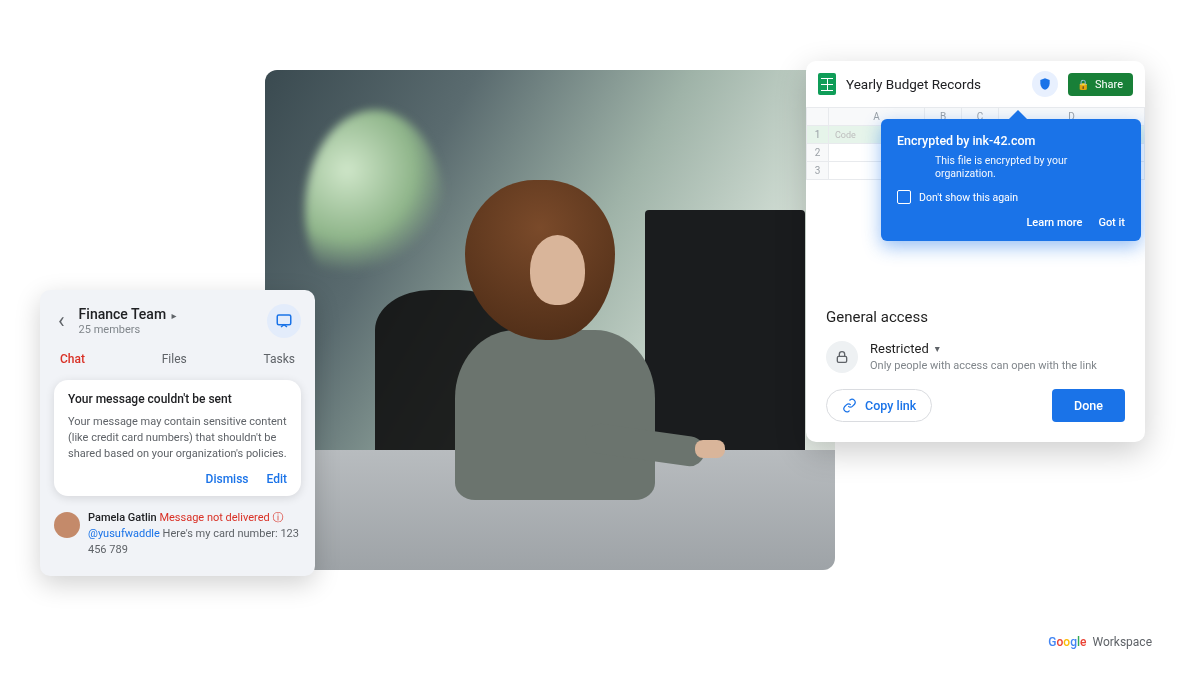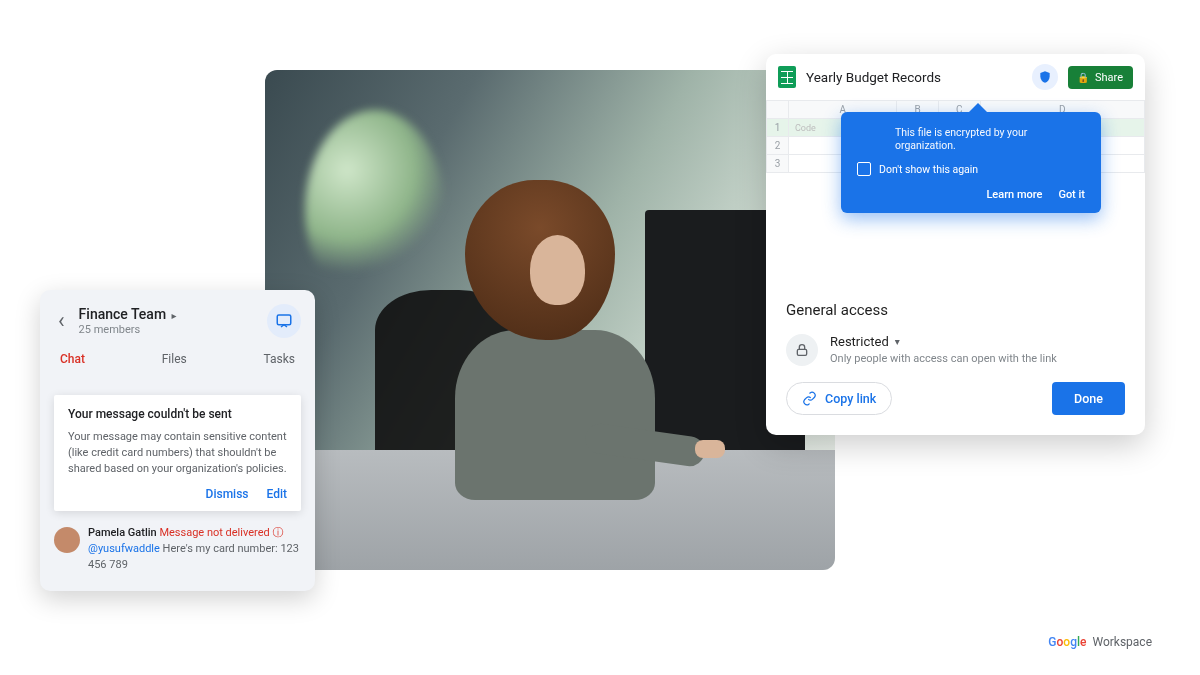--- a/index.html
+++ b/index.html
@@ -116,40 +116,40 @@
   .chat-icon-btn {
     width:34px; height:34px; border-radius:50%;
     background:#e3ecfb; display:flex; align-items:center; justify-content:center;
     color:#1a73e8; cursor:pointer;
   }
   .chat-tabs { display:flex; justify-content:space-between; margin-top:14px; padding:0 6px; font-size:12px; }
   .chat-tab { color:#5f6368; cursor:pointer; padding-bottom:4px; }
   .chat-tab.active { color:#d93025; font-weight:500; }
 
   .warning-box {
-    background:#fff; border-radius:2px; padding:12px 14px 10px 14px;
-    margin-top:25px; box-shadow:0 2px 10px rgba(0,0,0,0.12);
+    background:#fff; border-radius:14px; padding:12px 14px 10px 14px;
+    margin-top:10px; box-shadow:0 2px 10px rgba(0,0,0,0.12);
   }
   .warn-title { font-weight:500; font-size:12px; color:#202124; margin-bottom:8px; }
   .warn-body { font-size:11px; color:#5f6368; line-height:1.45; }
   .warn-actions { display:flex; justify-content:flex-end; gap:18px; margin-top:10px; }
   .warn-actions span { color:#1a73e8; font-weight:500; font-size:12px; cursor:pointer; }
 
   .msg { display:flex; gap:8px; margin-top:14px; font-size:11px; color:#5f6368; line-height:1.45; }
   .avatar { width:26px; height:26px; border-radius:50%; background:#c48a6a; flex-shrink:0; margin-top:2px; }
   .msg .sender { color:#202124; font-weight:500; }
   .msg .flag { color:#d93025; }
   .msg .mention { color:#1a73e8; }
 
   
   .sheet-card {
     position:absolute;
     right:55px;
-    top:54px;
-    width:379px;
+    top:61px;
+    width:339px;
     background:#fff;
     border-radius:10px;
     box-shadow: 0 10px 32px rgba(0,0,0,0.20);
     overflow:hidden;
     font-size:12px;
     color:#3c4043;
   }
   .sheet-head {
     display:flex; align-items:center; gap:10px; padding:10px 12px;
   }
@@ -343,20 +343,21 @@
       <td class="rowlabel">3</td>
       <td></td>
           <td></td>
           <td></td>
           <td></td>
     </tr>
   </tbody>
     </table>
 
   <div class="encrypt-popover">
+    <div class="enc-title">Encrypted by ink-42.com</div>
     <div class="enc-body">This file is encrypted by your organization.</div>
     <div class="enc-check">
       <span class="checkbox"></span>
       <span>Don't show this again</span>
     </div>
     <div class="enc-actions">
       <span>Learn more</span>
       <span>Got it</span>
     </div>
   </div>

